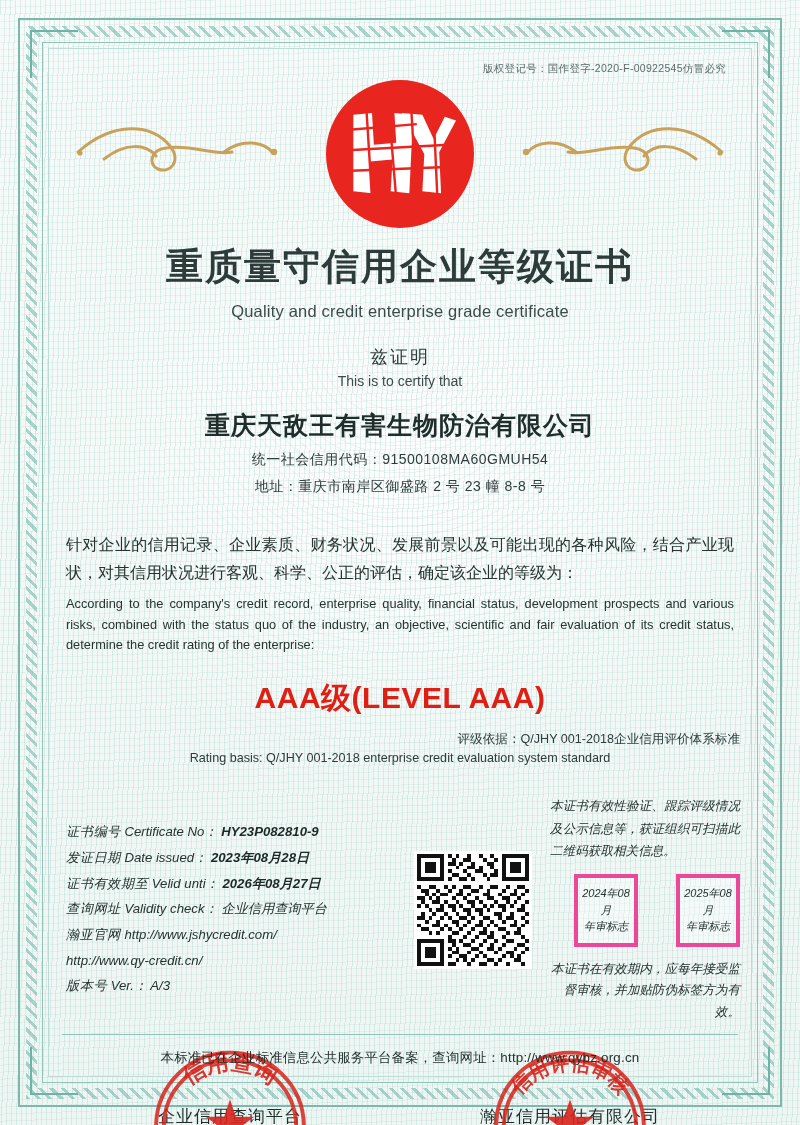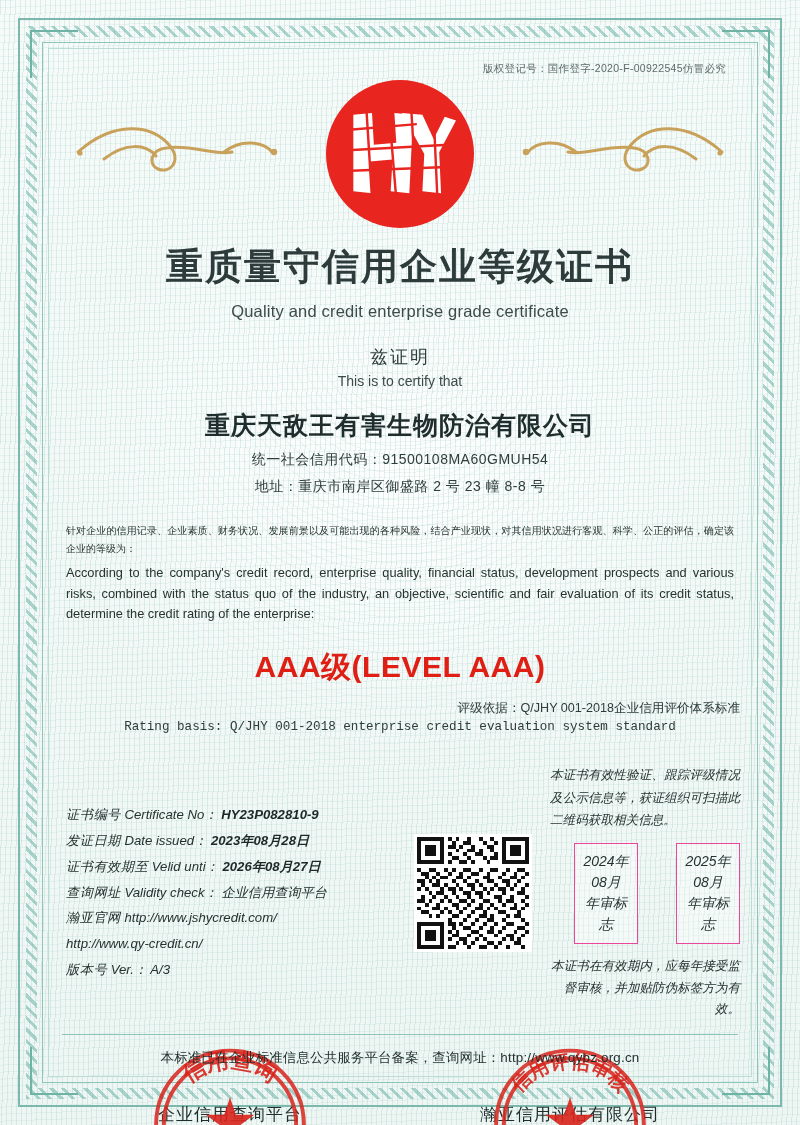--- a/index.html
+++ b/index.html
@@ -164,26 +164,27 @@
   }
   .code-line, .addr-line {
     text-align: center;
     font-size: 14px;
     color: #2f3d3c;
     margin-top: 9px;
     letter-spacing: 0.5px;
   }
 
   .body-cn {
-    margin-top: 26px;
-    font-size: 10px;
+    margin-top: 36px;
+    font-size: 16px;
     line-height: 1.75;
     color: #26332f;
     text-align: justify;
     padding: 0 6px;
+    font-family: Liberation Mono, monospace;
   }
   .body-en {
     margin-top: 6px;
     font-size: 12.8px;
     line-height: 1.62;
     color: #26332f;
     text-align: justify;
     padding: 0 6px;
   }
 
@@ -199,21 +200,20 @@
     text-align: right;
     font-size: 12.6px;
     color: #2d3b3a;
     margin-top: 12px;
   }
   .basis-en {
     text-align: center;
     font-size: 12.6px;
     color: #2d3b3a;
     margin-top: 3px;
-    font-family: Liberation Mono, monospace;
   }
 
   .mid {
     display: flex;
     margin-top: 30px;
     align-items: center;
     font-style: italic;
   }
   .mid-left {
     width: 330px;
@@ -241,24 +241,24 @@
     line-height: 1.78;
   }
   .mid-right .note { text-align: justify; }
   .stamp-boxes {
     display: flex;
     gap: 14px;
     margin-top: 12px;
   }
   .stamp-box {
     flex: 1;
-    border: 1px solid #ec4899;
+    border: 4px solid #ec4899;
     padding: 7px 4px 8px;
     text-align: center;
-    font-size: 14px;
+    font-size: 11px;
     color: #25322f;
     line-height: 1.5;
     background: rgba(255,255,255,0.35);
     margin-left: 24px;
   }
   .mid-right .note2 {
     margin-top: 12px;
     text-align: right;
     line-height: 1.7;
   }

